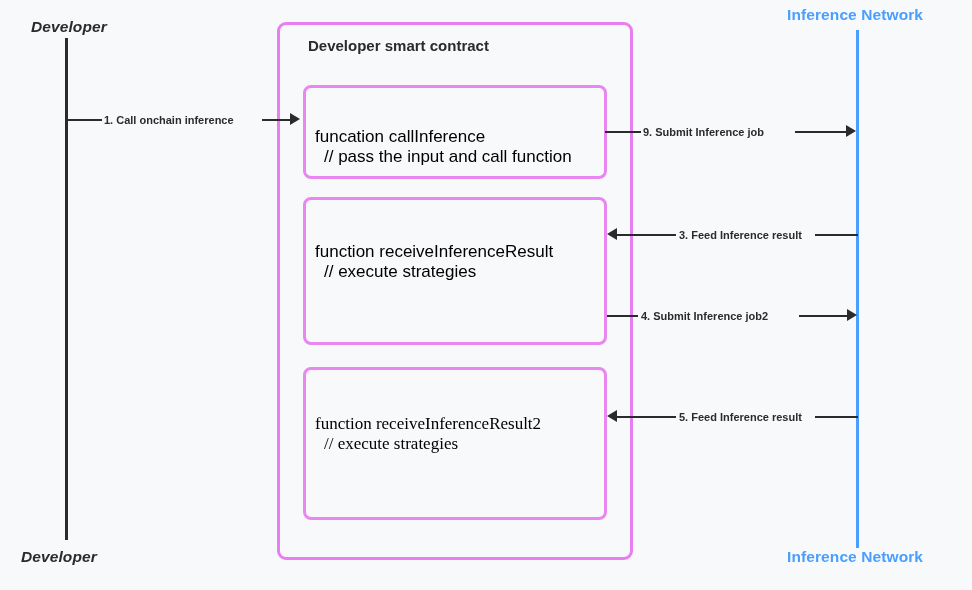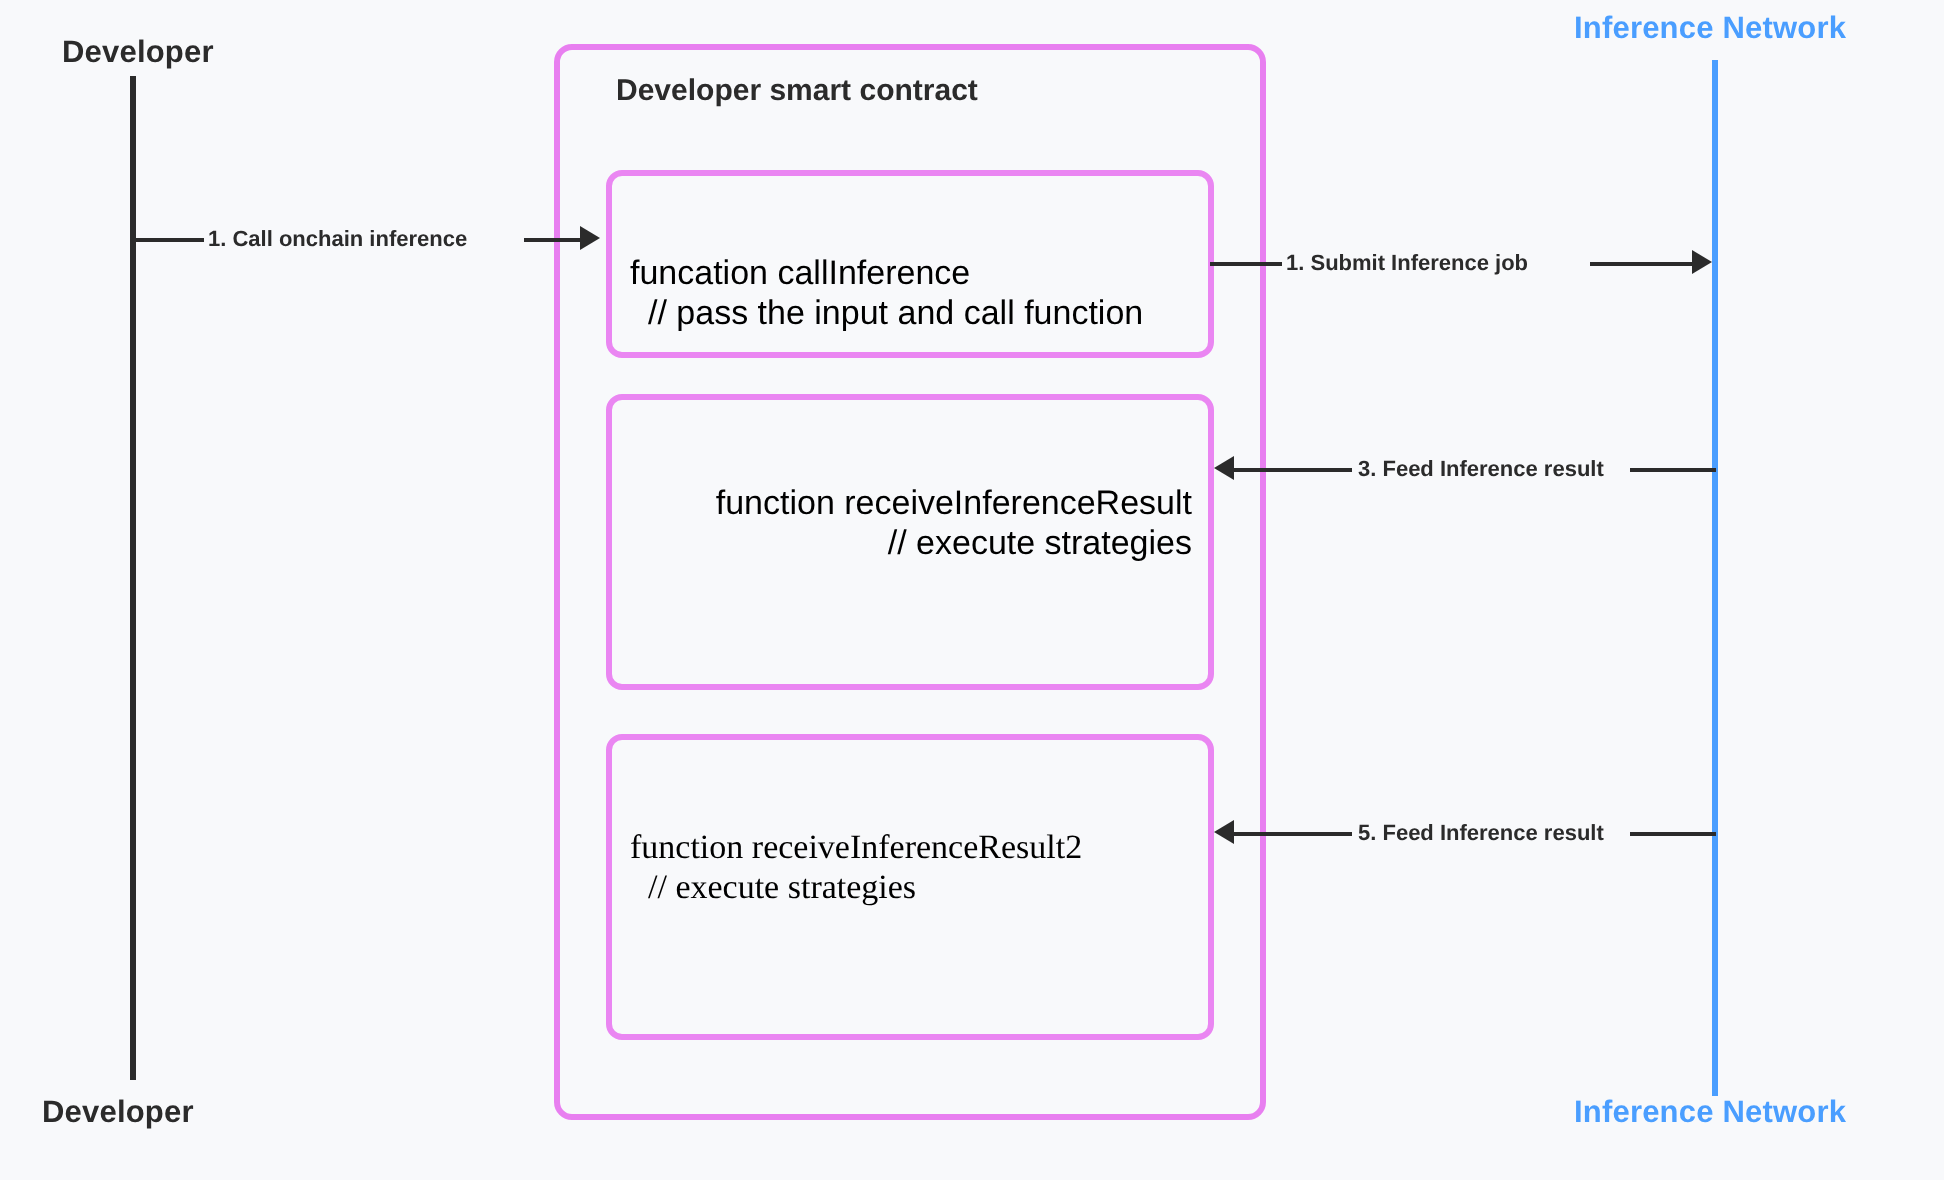--- a/index.html
+++ b/index.html
@@ -24,21 +24,21 @@
   .lifeline.dev  { left: 65px;  top: 38px;  height: 502px; background: #2b2b2b; }
   .lifeline.net  { left: 856px; top: 30px;  height: 518px; background: #4a9eff; }
 
   .actor-label {
     position: absolute;
     font-size: 15.5px;
     font-weight: 700;
     letter-spacing: .1px;
     white-space: nowrap;
   }
-  .actor-label.dev  { color: #2b2b2b; }
+  .actor-label.dev  { color: #2b2b2b; font-style: italic; }
   .actor-label.net  { color: #4a9eff; }
   .actor-label.dev.top    { left: 31px;  top: 18px; }
   .actor-label.dev.bottom { left: 21px;  top: 548px; }
   .actor-label.net.top    { left: 787px; top: 6px; }
   .actor-label.net.bottom { left: 787px; top: 548px; }
 
   
   .contract-box {
     position: absolute;
     left: 277px;
@@ -79,21 +79,21 @@
     left: 9px;
     right: 8px;
     font-size: 17px;
     line-height: 20px;
     color: #000000;
     font-weight: 400;
     white-space: nowrap;
     margin-top: 27px;
   }
   .fn-box.b1 .fn-lines { top: 12px; }
-  .fn-box.b2 .fn-lines { top: 15px; text-align: right; }
+  .fn-box.b2 .fn-lines { top: 15px; }
   .fn-box.b3 .fn-lines { top: 17px; }
   .fn-lines .ln        { display: block; }
   .fn-lines .ln.indent { padding-left: 9px; }
 
   
   .msg { position: absolute; height: 20px; }
   .msg .seg {
     position: absolute;
     top: 9px;
     height: 2px;
@@ -192,32 +192,38 @@
 
   <div class="msg" id="msg1">
     <div class="seg s-a"></div>
     <div class="cap">1. Call onchain inference</div>
     <div class="seg s-b"></div>
     <div class="head right hd"></div>
   </div>
 
   <div class="msg" id="msg2">
     <div class="seg s-a"></div>
-    <div class="cap">1. Submit Inference job</div>
+    <div class="cap">9. Submit Inference job</div>
     <div class="seg s-b"></div>
     <div class="head right hd"></div>
   </div>
 
   <div class="msg" id="msg3">
     <div class="head left hd"></div>
     <div class="seg s-a"></div>
     <div class="cap">3. Feed Inference result</div>
     <div class="seg s-b"></div>
   </div>
 
+  <div class="msg" id="msg4">
+    <div class="seg s-a"></div>
+    <div class="cap">4. Submit Inference job2</div>
+    <div class="seg s-b"></div>
+    <div class="head right hd"></div>
+  </div>
 
   <div class="msg" id="msg5">
     <div class="head left hd"></div>
     <div class="seg s-a"></div>
     <div class="cap">5. Feed Inference result</div>
     <div class="seg s-b"></div>
   </div>
 
 </div>
 

